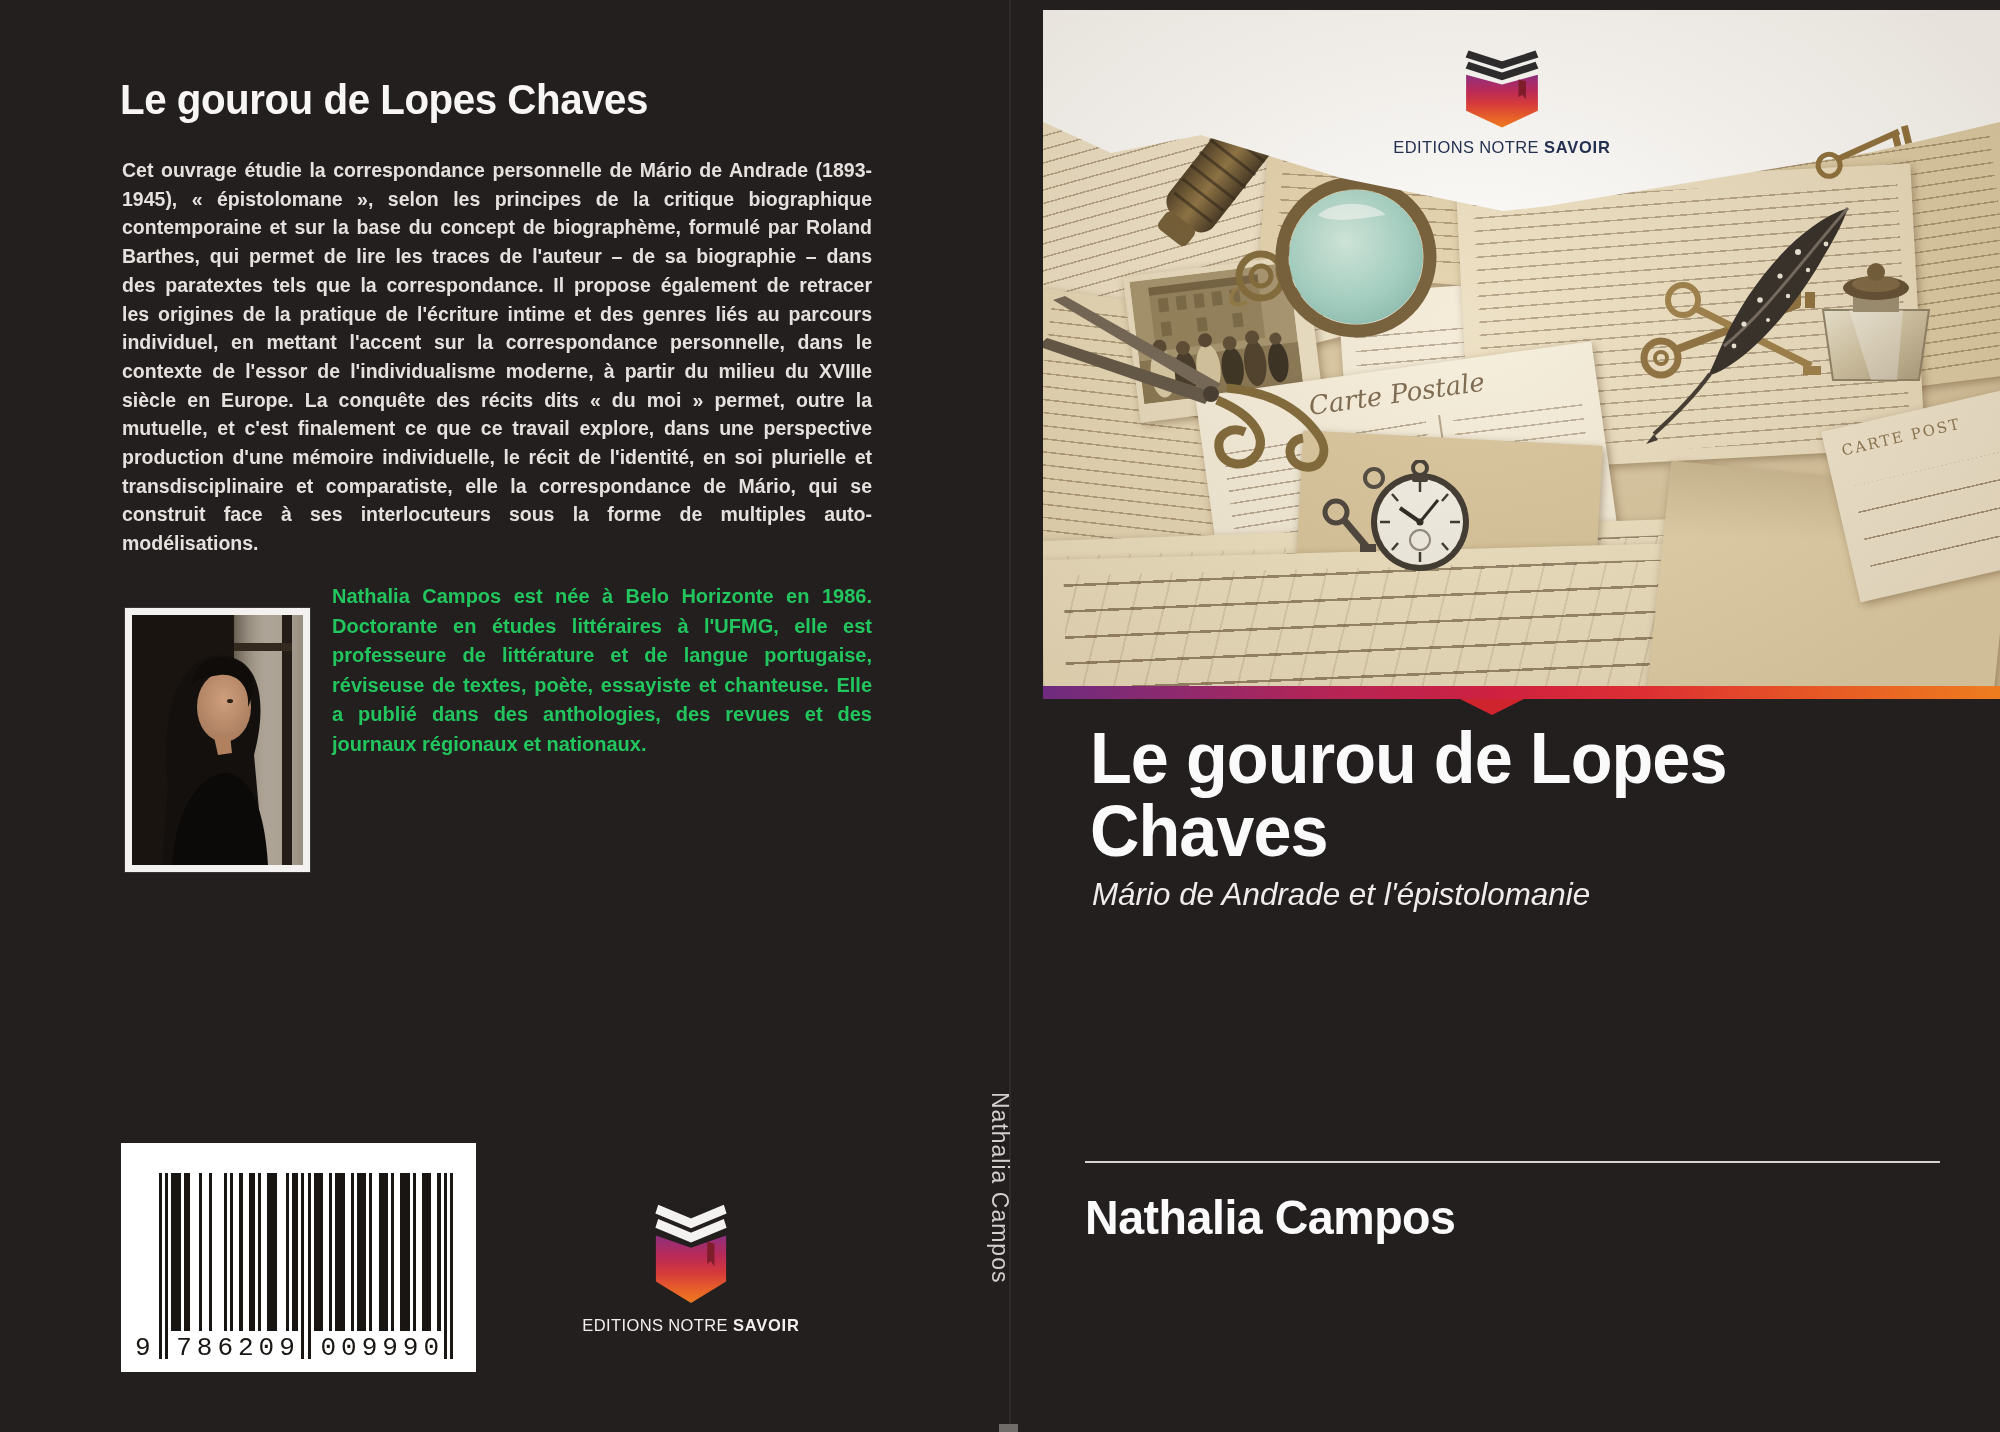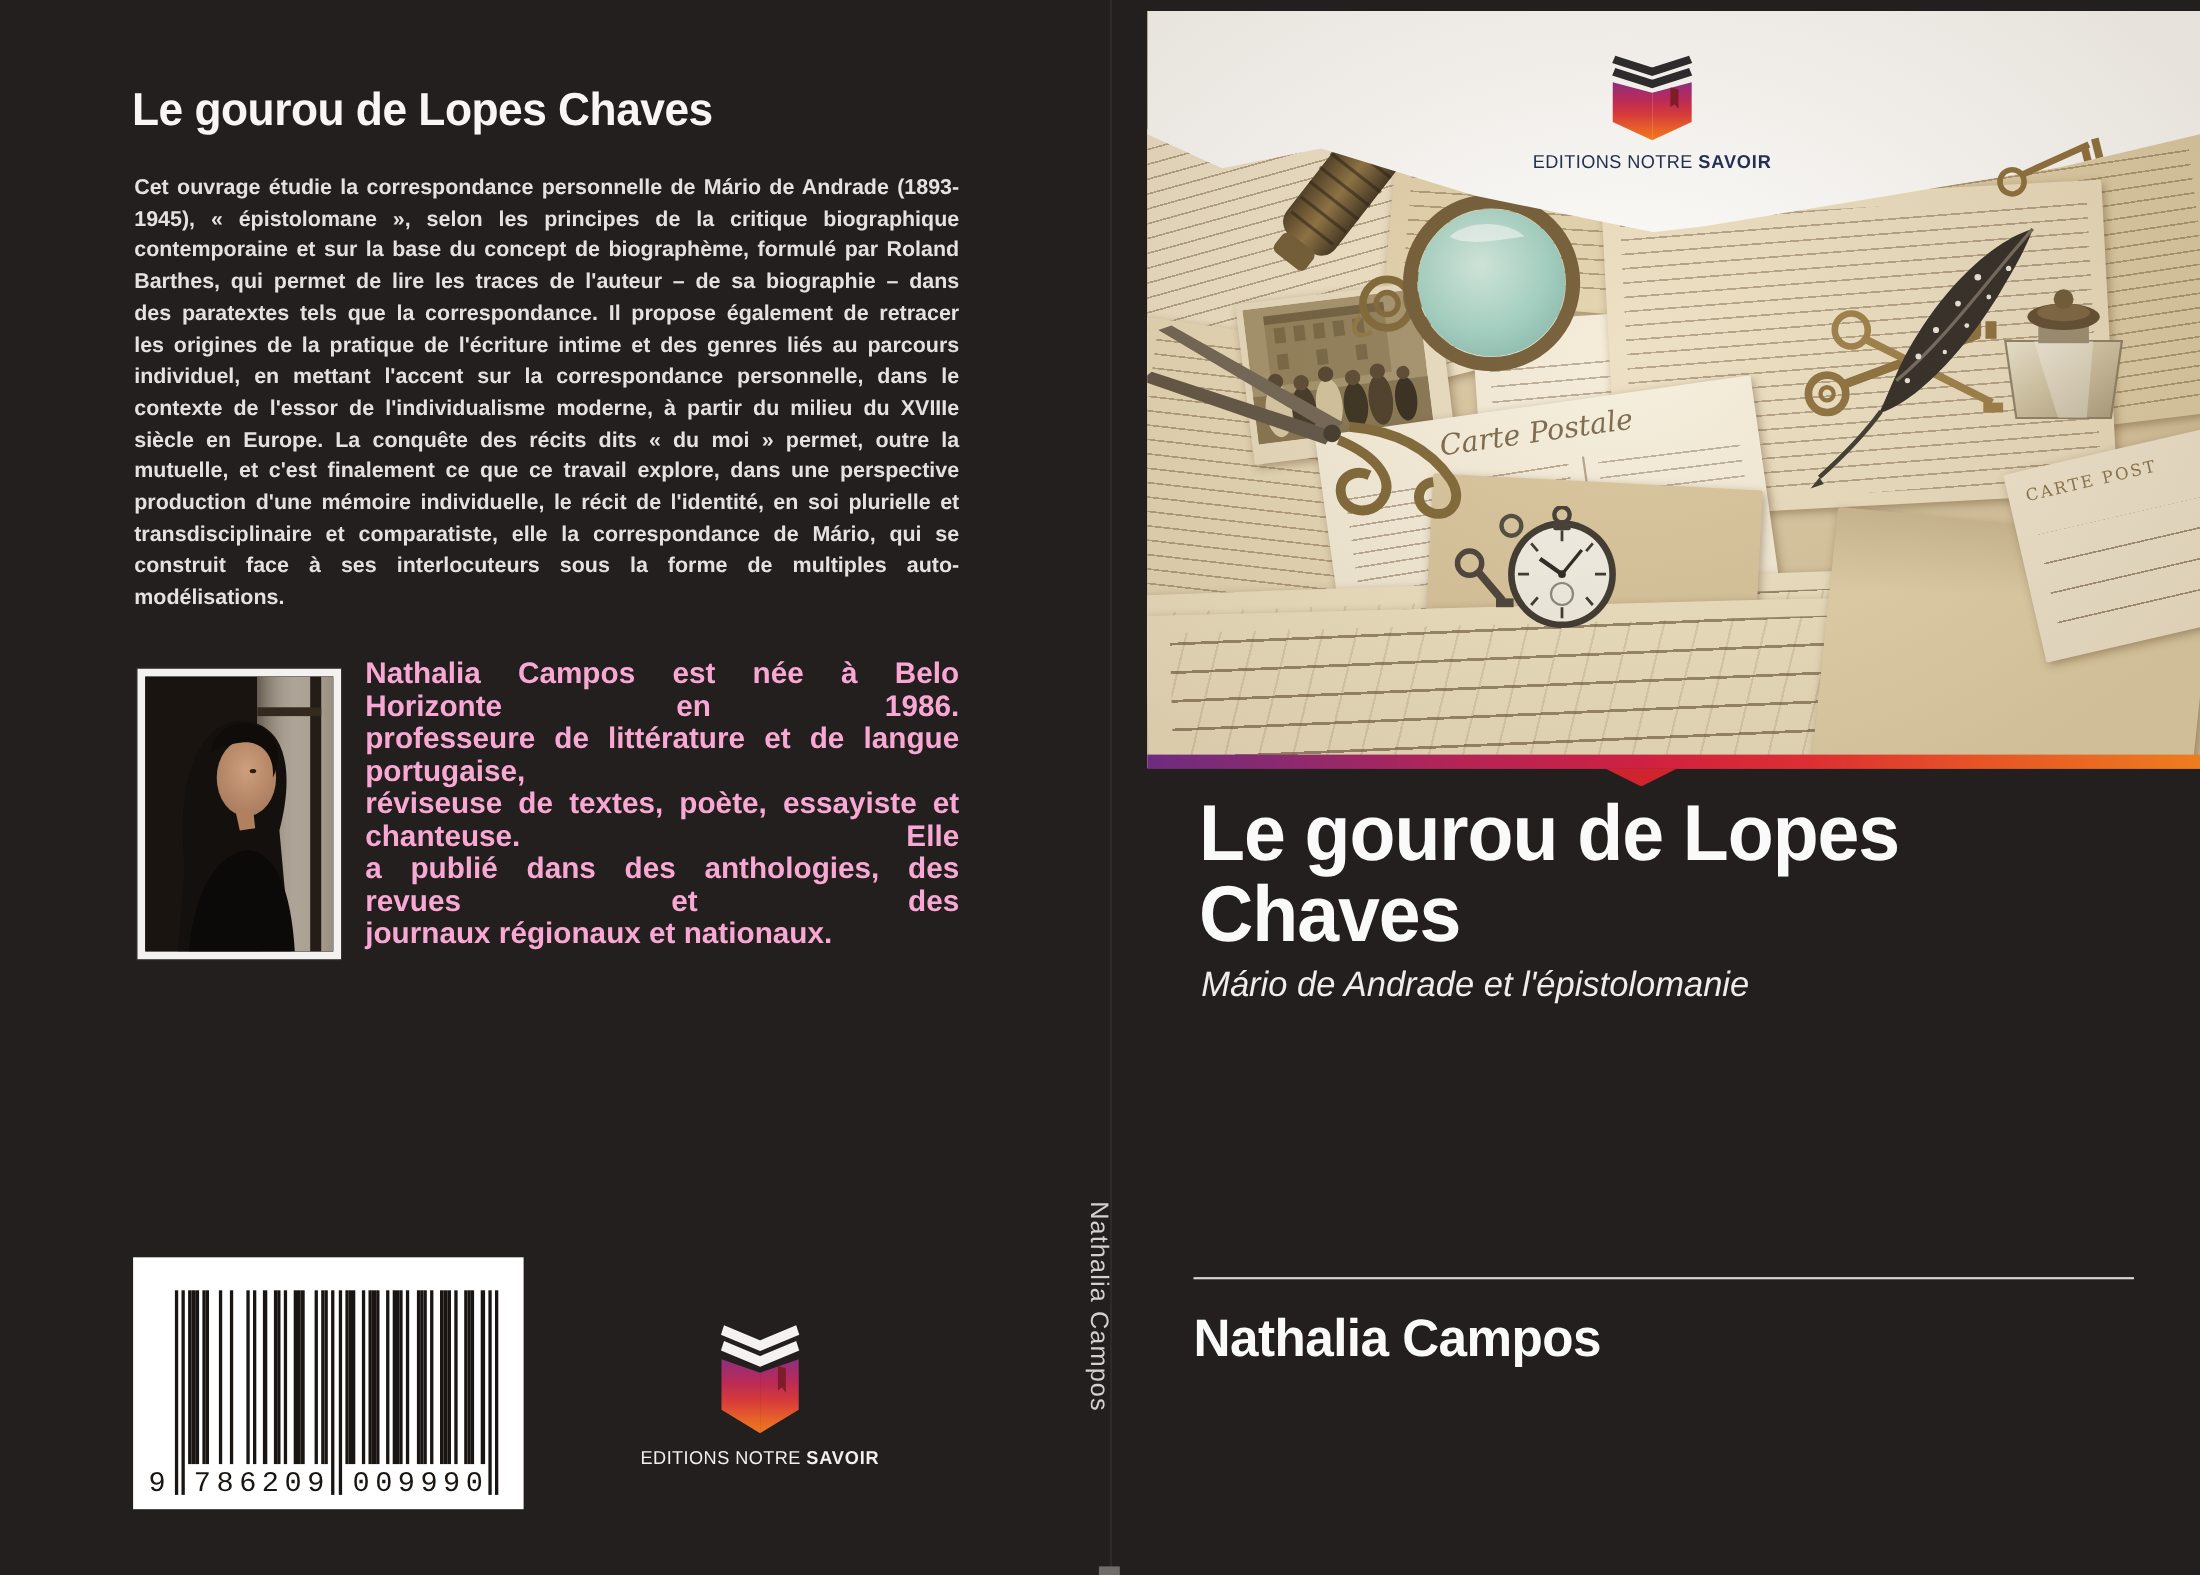--- a/index.html
+++ b/index.html
@@ -7,21 +7,21 @@
         font-family:"Liberation Sans",sans-serif;}
   .abs{position:absolute;}
 
   
   .back-title{left:120px;top:76px;width:830px;font-size:42px;font-weight:bold;color:#f8f6f5;
     letter-spacing:-0.5px;transform:scaleX(.96);transform-origin:left top;}
   .blurb{left:122px;top:156px;width:750px;color:#e4e1de;font-size:19.5px;}
   .blurb>div{line-height:28.7px;}
   .justify-lines>div{text-align:justify;text-align-last:justify;font-weight:bold;}
   .justify-lines>div:last-child{text-align-last:left;}
-  .bio{left:332px;top:598px;width:540px;color:#f9a8d4;font-size:27px;}
+  .bio{left:332px;top:582px;width:540px;color:#22c55e;font-size:20px;}
   .bio>div{line-height:29.5px;}
 
   .author-photo{left:125px;top:608px;width:171px;height:250px;border:7px solid #f4f2f0;
     background:#161210;box-shadow:0 0 0 1px #3a3431;}
   .author-photo svg{display:block;}
 
   
   .barcode-box{left:121px;top:1143px;width:355px;height:229px;background:#ffffff;}
   #barcode-bars{position:absolute;left:38px;top:30px;display:flex;align-items:flex-start;}
   .bc-m{width:3.1px;height:158px;}
@@ -127,20 +127,21 @@
       <ellipse cx="92" cy="92" rx="27" ry="35" fill="url(#faceGrad)"></ellipse>
       <path d="M60 70 C62 40 100 34 116 56 C124 68 120 84 116 92 C118 70 104 58 88 60 C74 62 64 64 60 70 Z" fill="#0f0c0a"></path>
       <path d="M82 122 L86 140 L100 138 L98 120 Z" fill="#b0805f"></path>
       <path d="M40 250 C44 190 70 160 92 158 C114 158 132 184 136 250 Z" fill="#0c0a08"></path>
       <ellipse cx="98" cy="86" rx="3" ry="2" fill="#2a1d14"></ellipse>
     </svg>
   </div>
 
   <div class="abs bio justify-lines">
       <div>Nathalia Campos est née à Belo Horizonte en 1986.</div>
+      <div>Doctorante en études littéraires à l'UFMG, elle est</div>
       <div>professeure de littérature et de langue portugaise,</div>
       <div>réviseuse de textes, poète, essayiste et chanteuse. Elle</div>
       <div>a publié dans des anthologies, des revues et des</div>
       <div>journaux régionaux et nationaux.</div>
     </div>
 
   <div class="abs barcode-box">
     <div id="barcode-bars">
         <div class="bc-m bar tall"></div>
         <div class="bc-m tall"></div>

